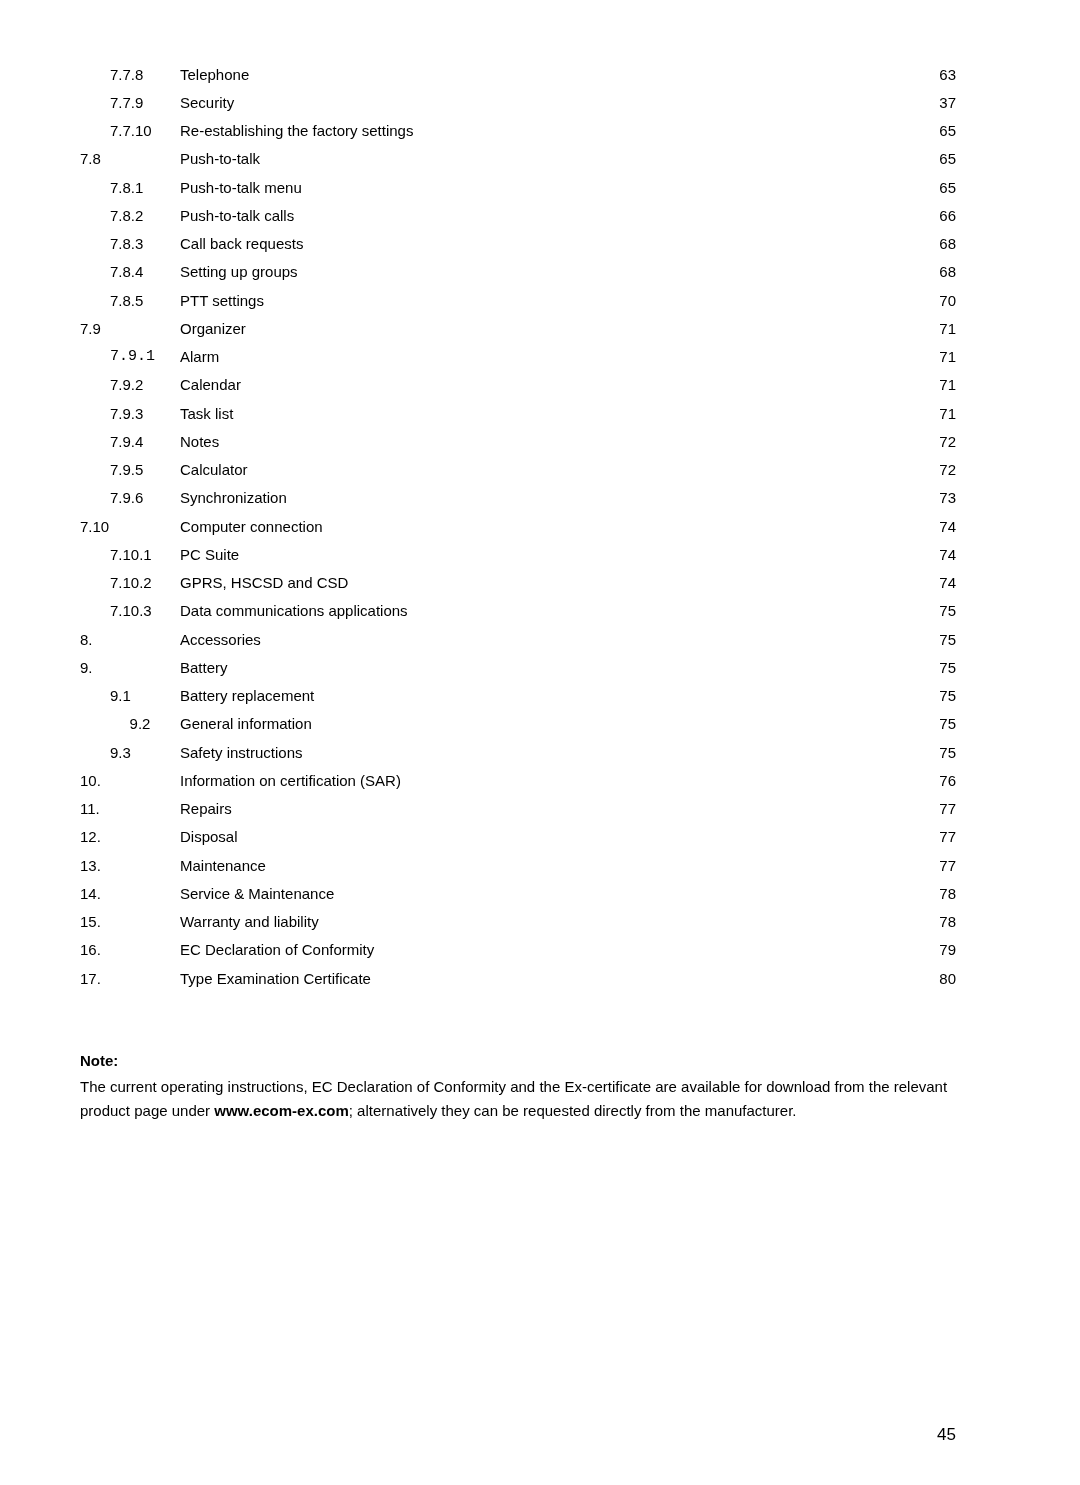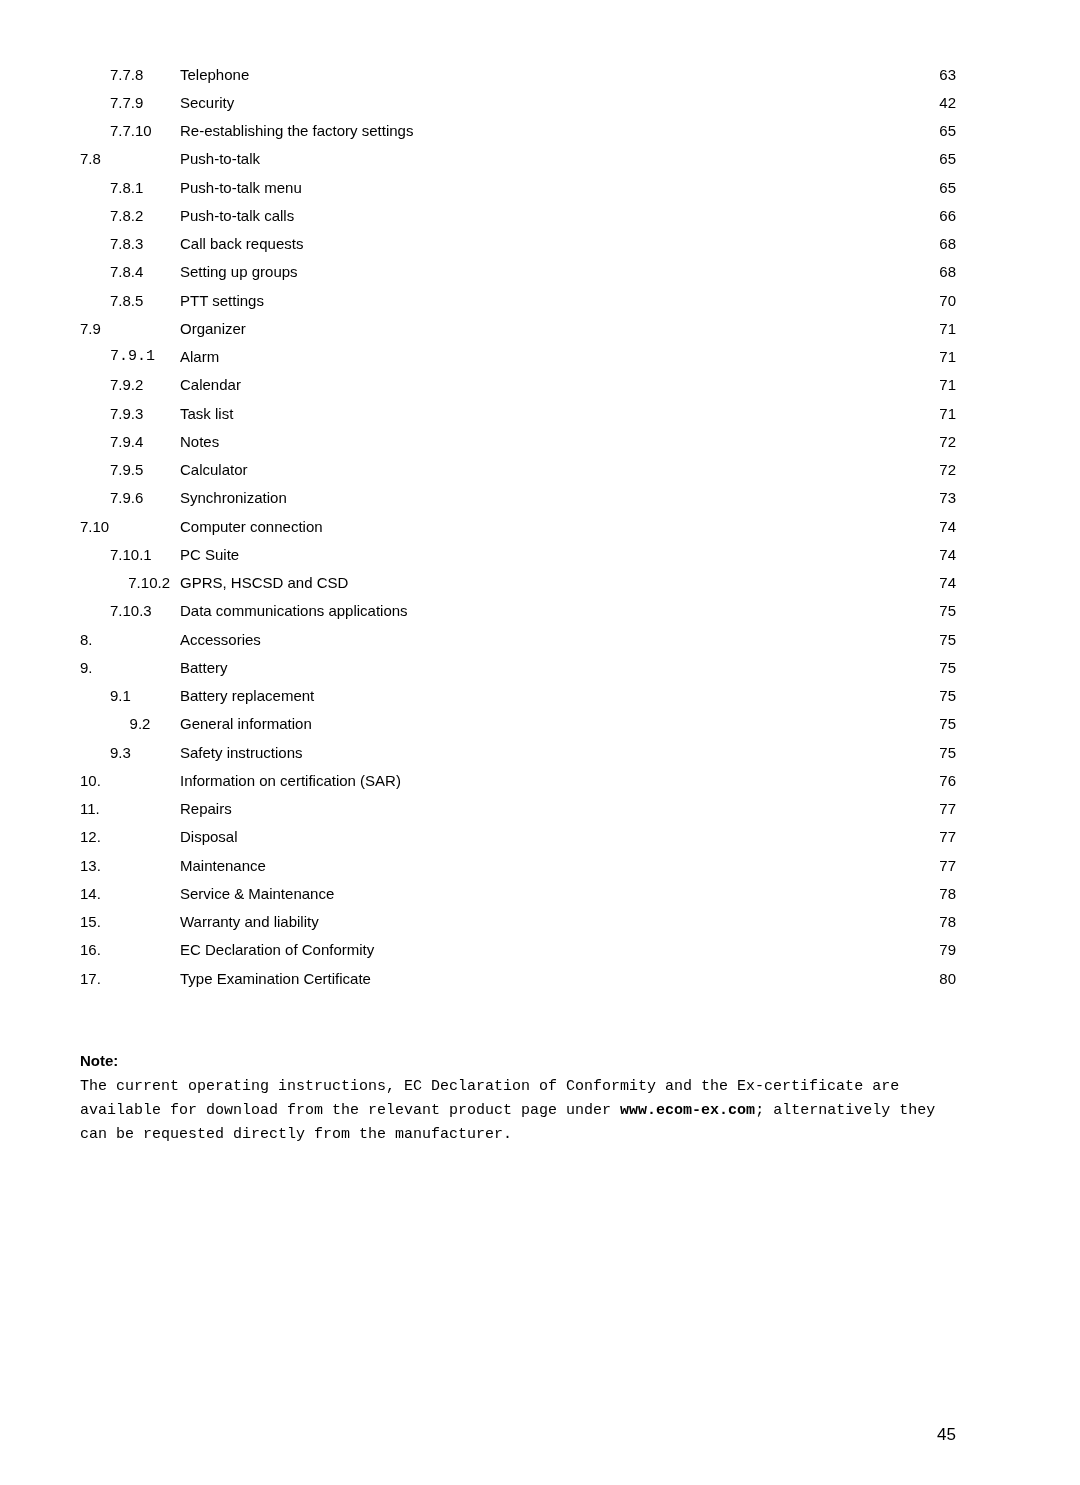--- a/index.html
+++ b/index.html
@@ -58,21 +58,20 @@
       margin-top: 20px;
     }
 
     .note-title {
       font-weight: bold;
       margin-bottom: 6px;
     }
 
     .note-text {
       line-height: 1.6;
-      font-family: Liberation Mono, monospace;
     }
 
     .note-text .bold-url {
       font-weight: bold;
     }
 
     .page-number {
       position: absolute;
       bottom: 40px;
       right: 80px;
@@ -87,21 +86,21 @@
   <table class="toc-table">
     <tbody id="toc-body">
     <tr>
           <td class="col-num" style="padding-left: 30px;">7.7.8</td>
           <td class="col-title">Telephone</td>
           <td class="col-page">63</td>
         </tr>
         <tr>
           <td class="col-num" style="padding-left: 30px;">7.7.9</td>
           <td class="col-title">Security</td>
-          <td class="col-page">42</td>
+          <td class="col-page">37</td>
         </tr>
         <tr>
           <td class="col-num" style="padding-left: 30px;">7.7.10</td>
           <td class="col-title">Re-establishing the factory settings</td>
           <td class="col-page">65</td>
         </tr>
         <tr>
           <td class="col-num">7.8</td>
           <td class="col-title">Push-to-talk</td>
           <td class="col-page">65</td>
@@ -170,21 +169,21 @@
           <td class="col-num">7.10</td>
           <td class="col-title">Computer connection</td>
           <td class="col-page">74</td>
         </tr>
         <tr>
           <td class="col-num" style="padding-left: 30px;">7.10.1</td>
           <td class="col-title">PC Suite</td>
           <td class="col-page">74</td>
         </tr>
         <tr>
-          <td class="col-num" style="padding-left: 30px; text-align: right;">7.10.2</td>
+          <td class="col-num" style="padding-left: 30px;">7.10.2</td>
           <td class="col-title">GPRS, HSCSD and CSD</td>
           <td class="col-page">74</td>
         </tr>
         <tr>
           <td class="col-num" style="padding-left: 30px;">7.10.3</td>
           <td class="col-title">Data communications applications</td>
           <td class="col-page">75</td>
         </tr>
         <tr>
           <td class="col-num">8.</td>

